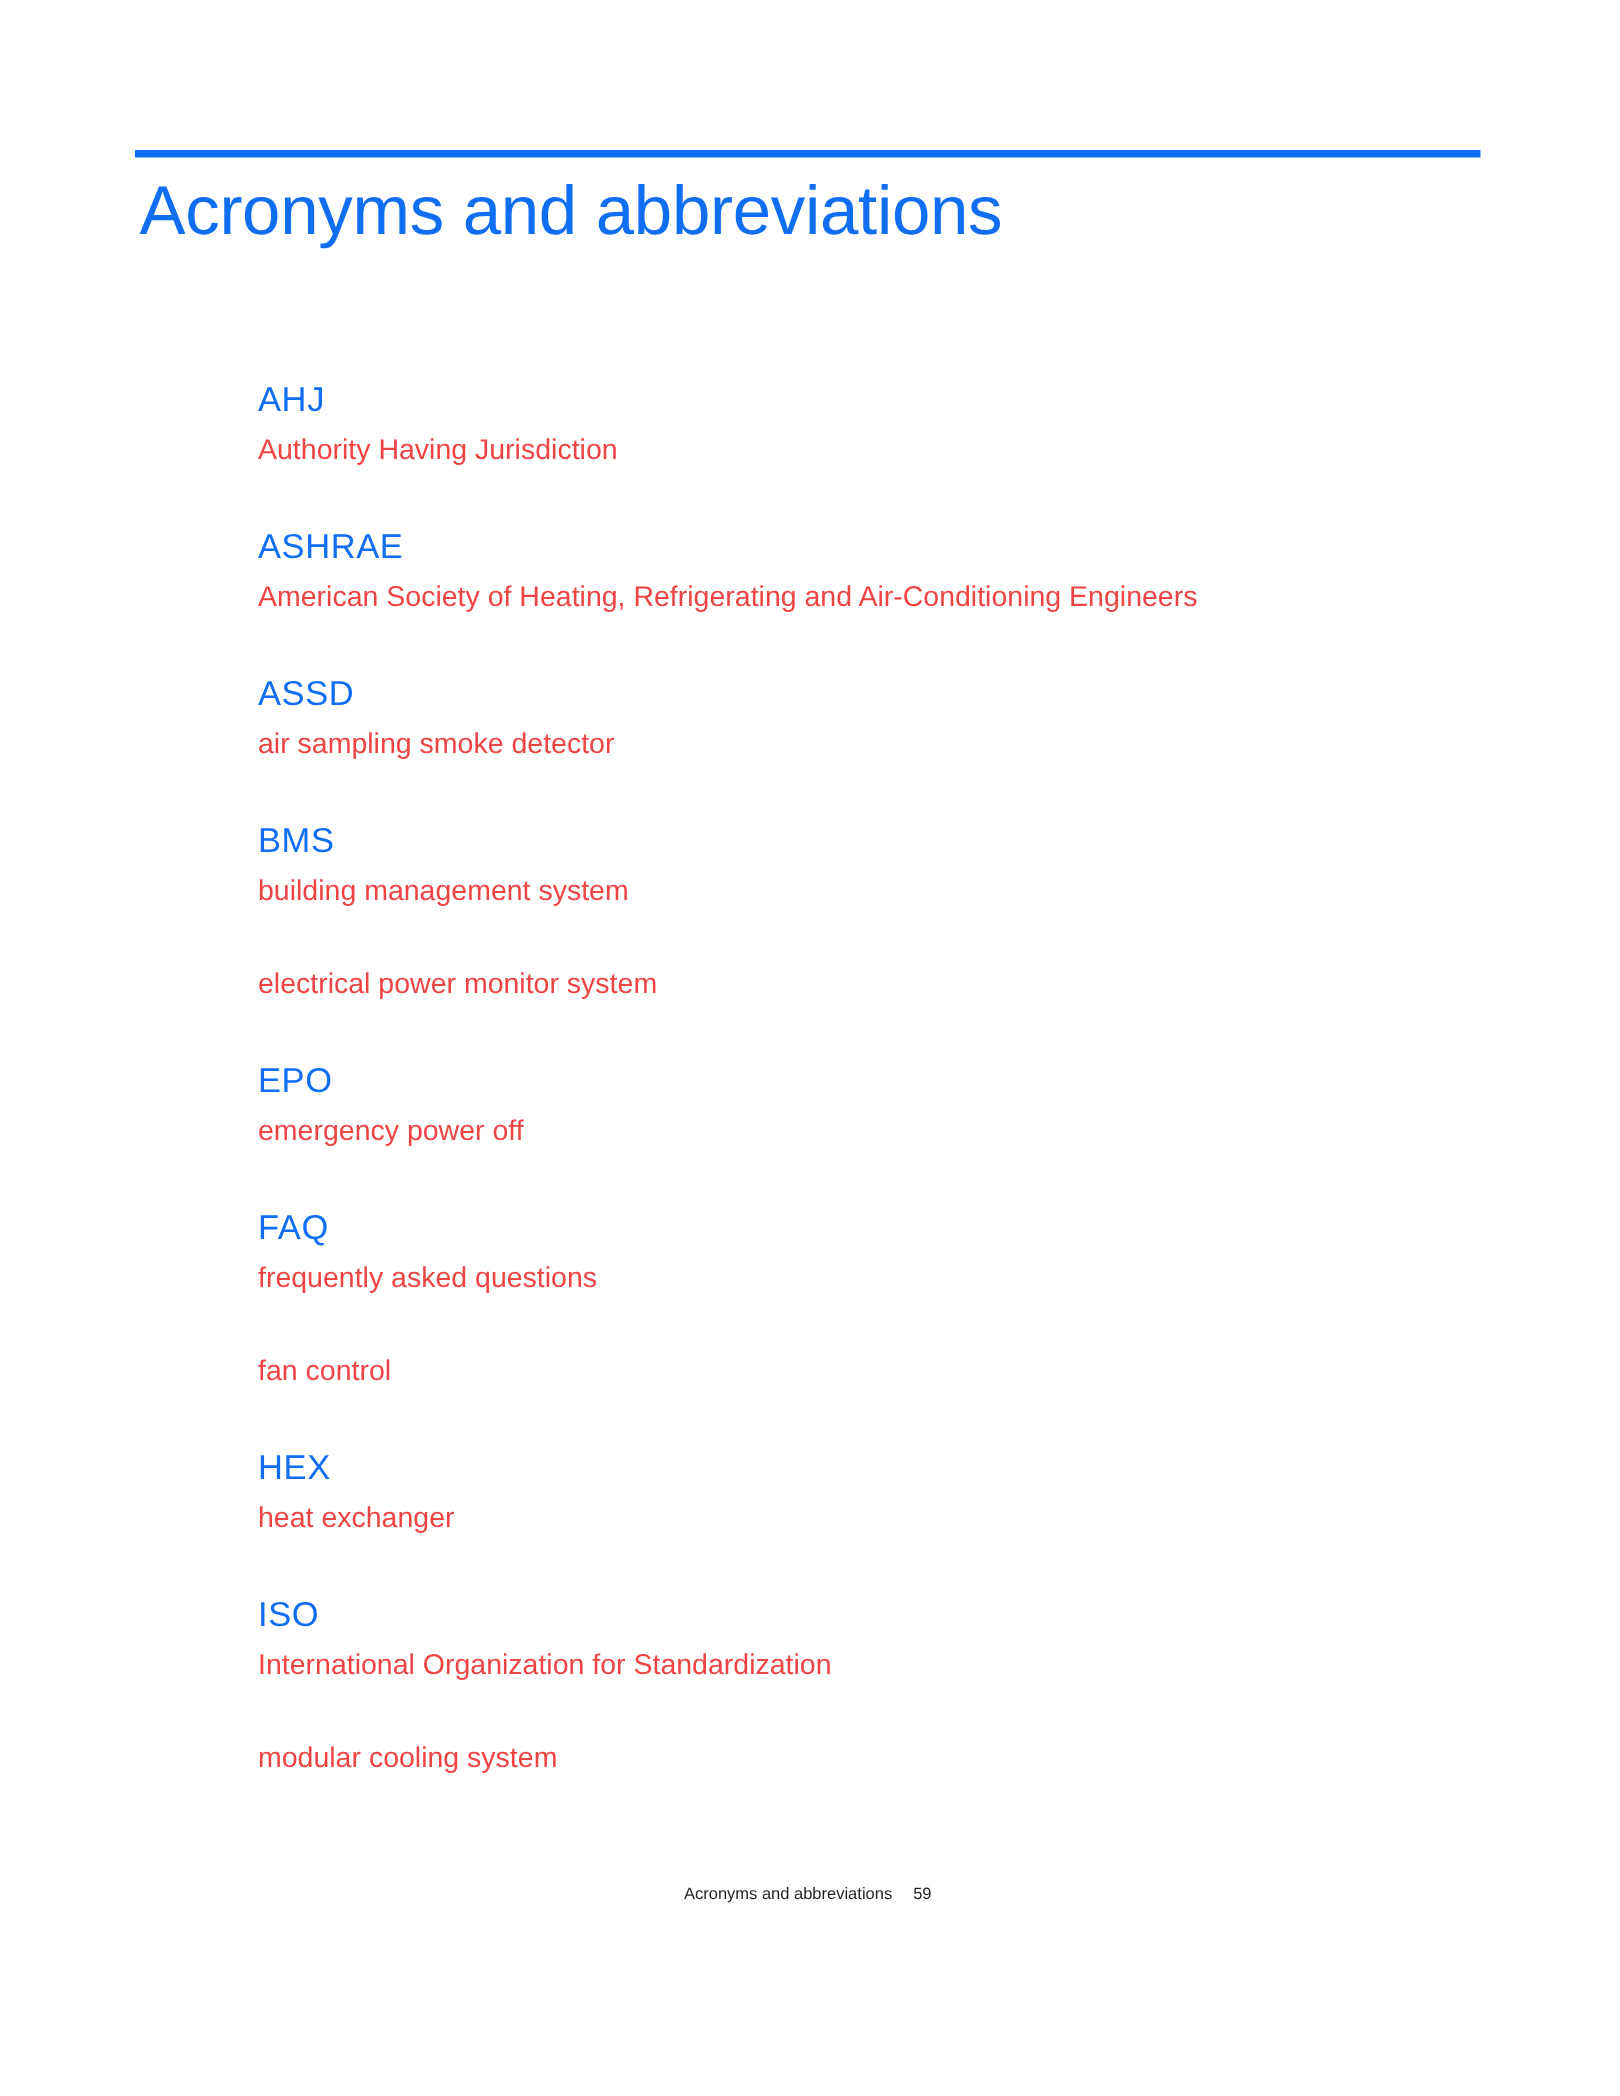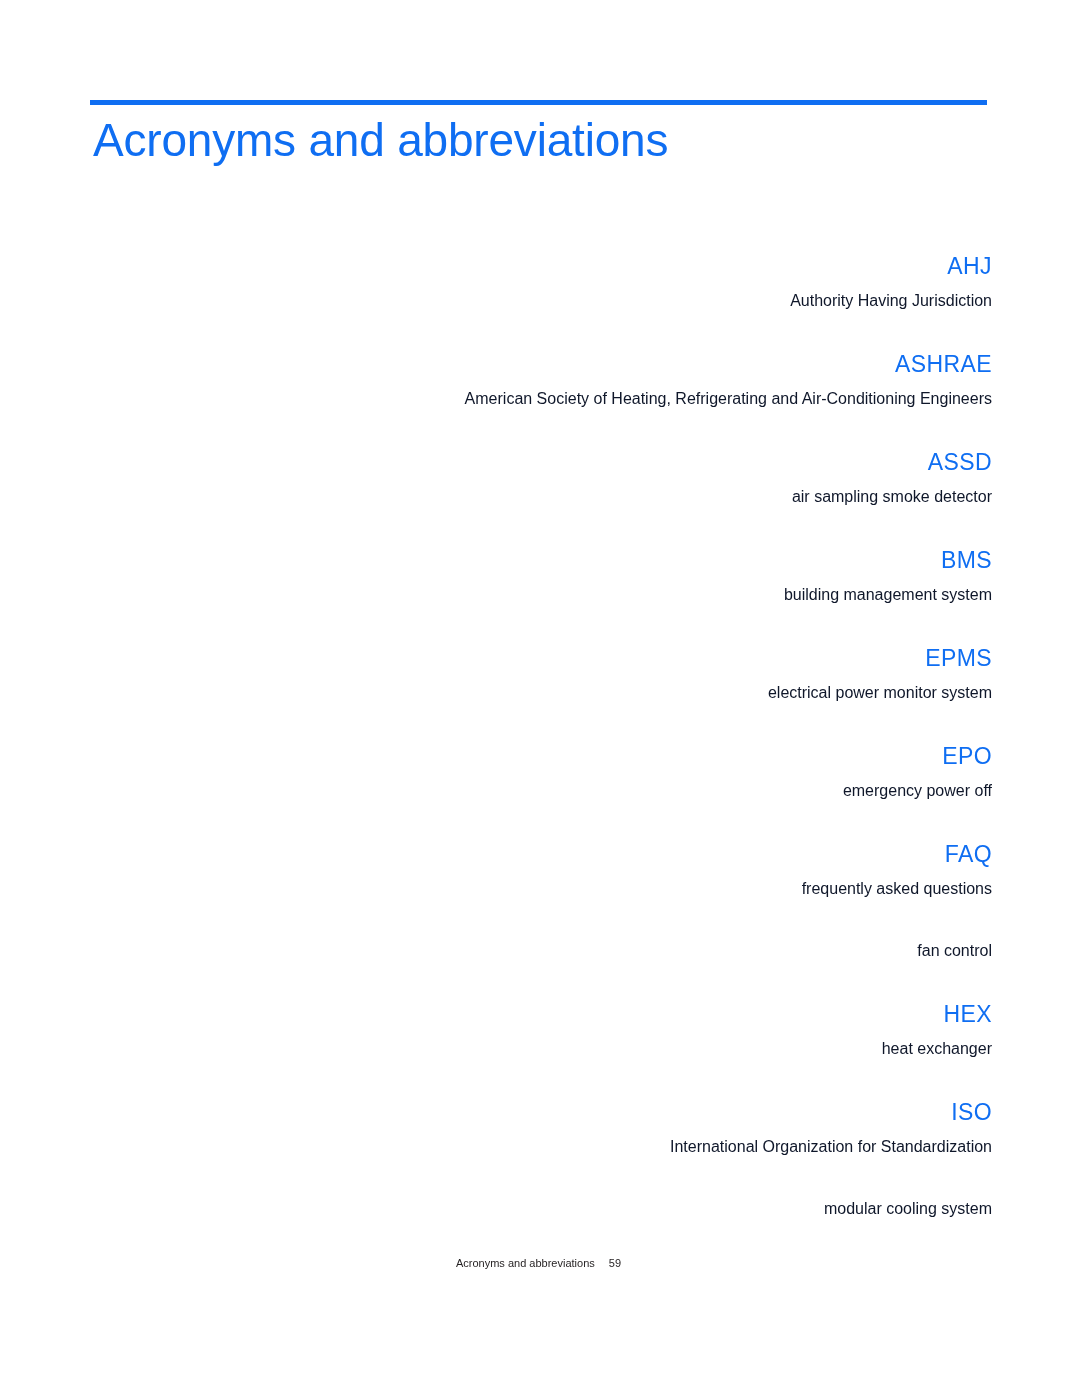--- a/index.html
+++ b/index.html
@@ -52,40 +52,39 @@
 
   
   .glossary {
     position: absolute;
     left: 172px;
     top: 252px;
     width: 820px;
   }
   .entry {
     margin: 0 0 36px 0;
-    text-align: right;
   }
   .entry:last-child {
     margin-bottom: 0;
   }
   .entry-term {
     margin: 0;
     font-size: 23px;
     font-weight: 400;
     line-height: 28px;
     letter-spacing: 0.4px;
     color: #0f6ef2;
     white-space: nowrap;
   }
   .entry-def {
     margin: 8px 0 0 0;
-    font-size: 16px;
+    font-size: 19px;
     font-weight: 400;
     line-height: 26px;
-    color: #0f172a;
+    color: #ef4444;
   }
 
   
   .page-footer {
     position: absolute;
     left: 90px;
     top: 1252px;
     width: 897px;
     text-align: center;
     font-size: 11px;
@@ -121,21 +120,20 @@
     </div>
     <div class="entry">
       <div class="entry-term">ASSD</div>
       <p class="entry-def">air sampling smoke detector</p>
     </div>
     <div class="entry">
       <div class="entry-term">BMS</div>
       <p class="entry-def">building management system</p>
     </div>
     <div class="entry">
-      <div class="entry-term">EPMS</div>
       <p class="entry-def">electrical power monitor system</p>
     </div>
     <div class="entry">
       <div class="entry-term">EPO</div>
       <p class="entry-def">emergency power off</p>
     </div>
     <div class="entry">
       <div class="entry-term">FAQ</div>
       <p class="entry-def">frequently asked questions</p>
     </div>

